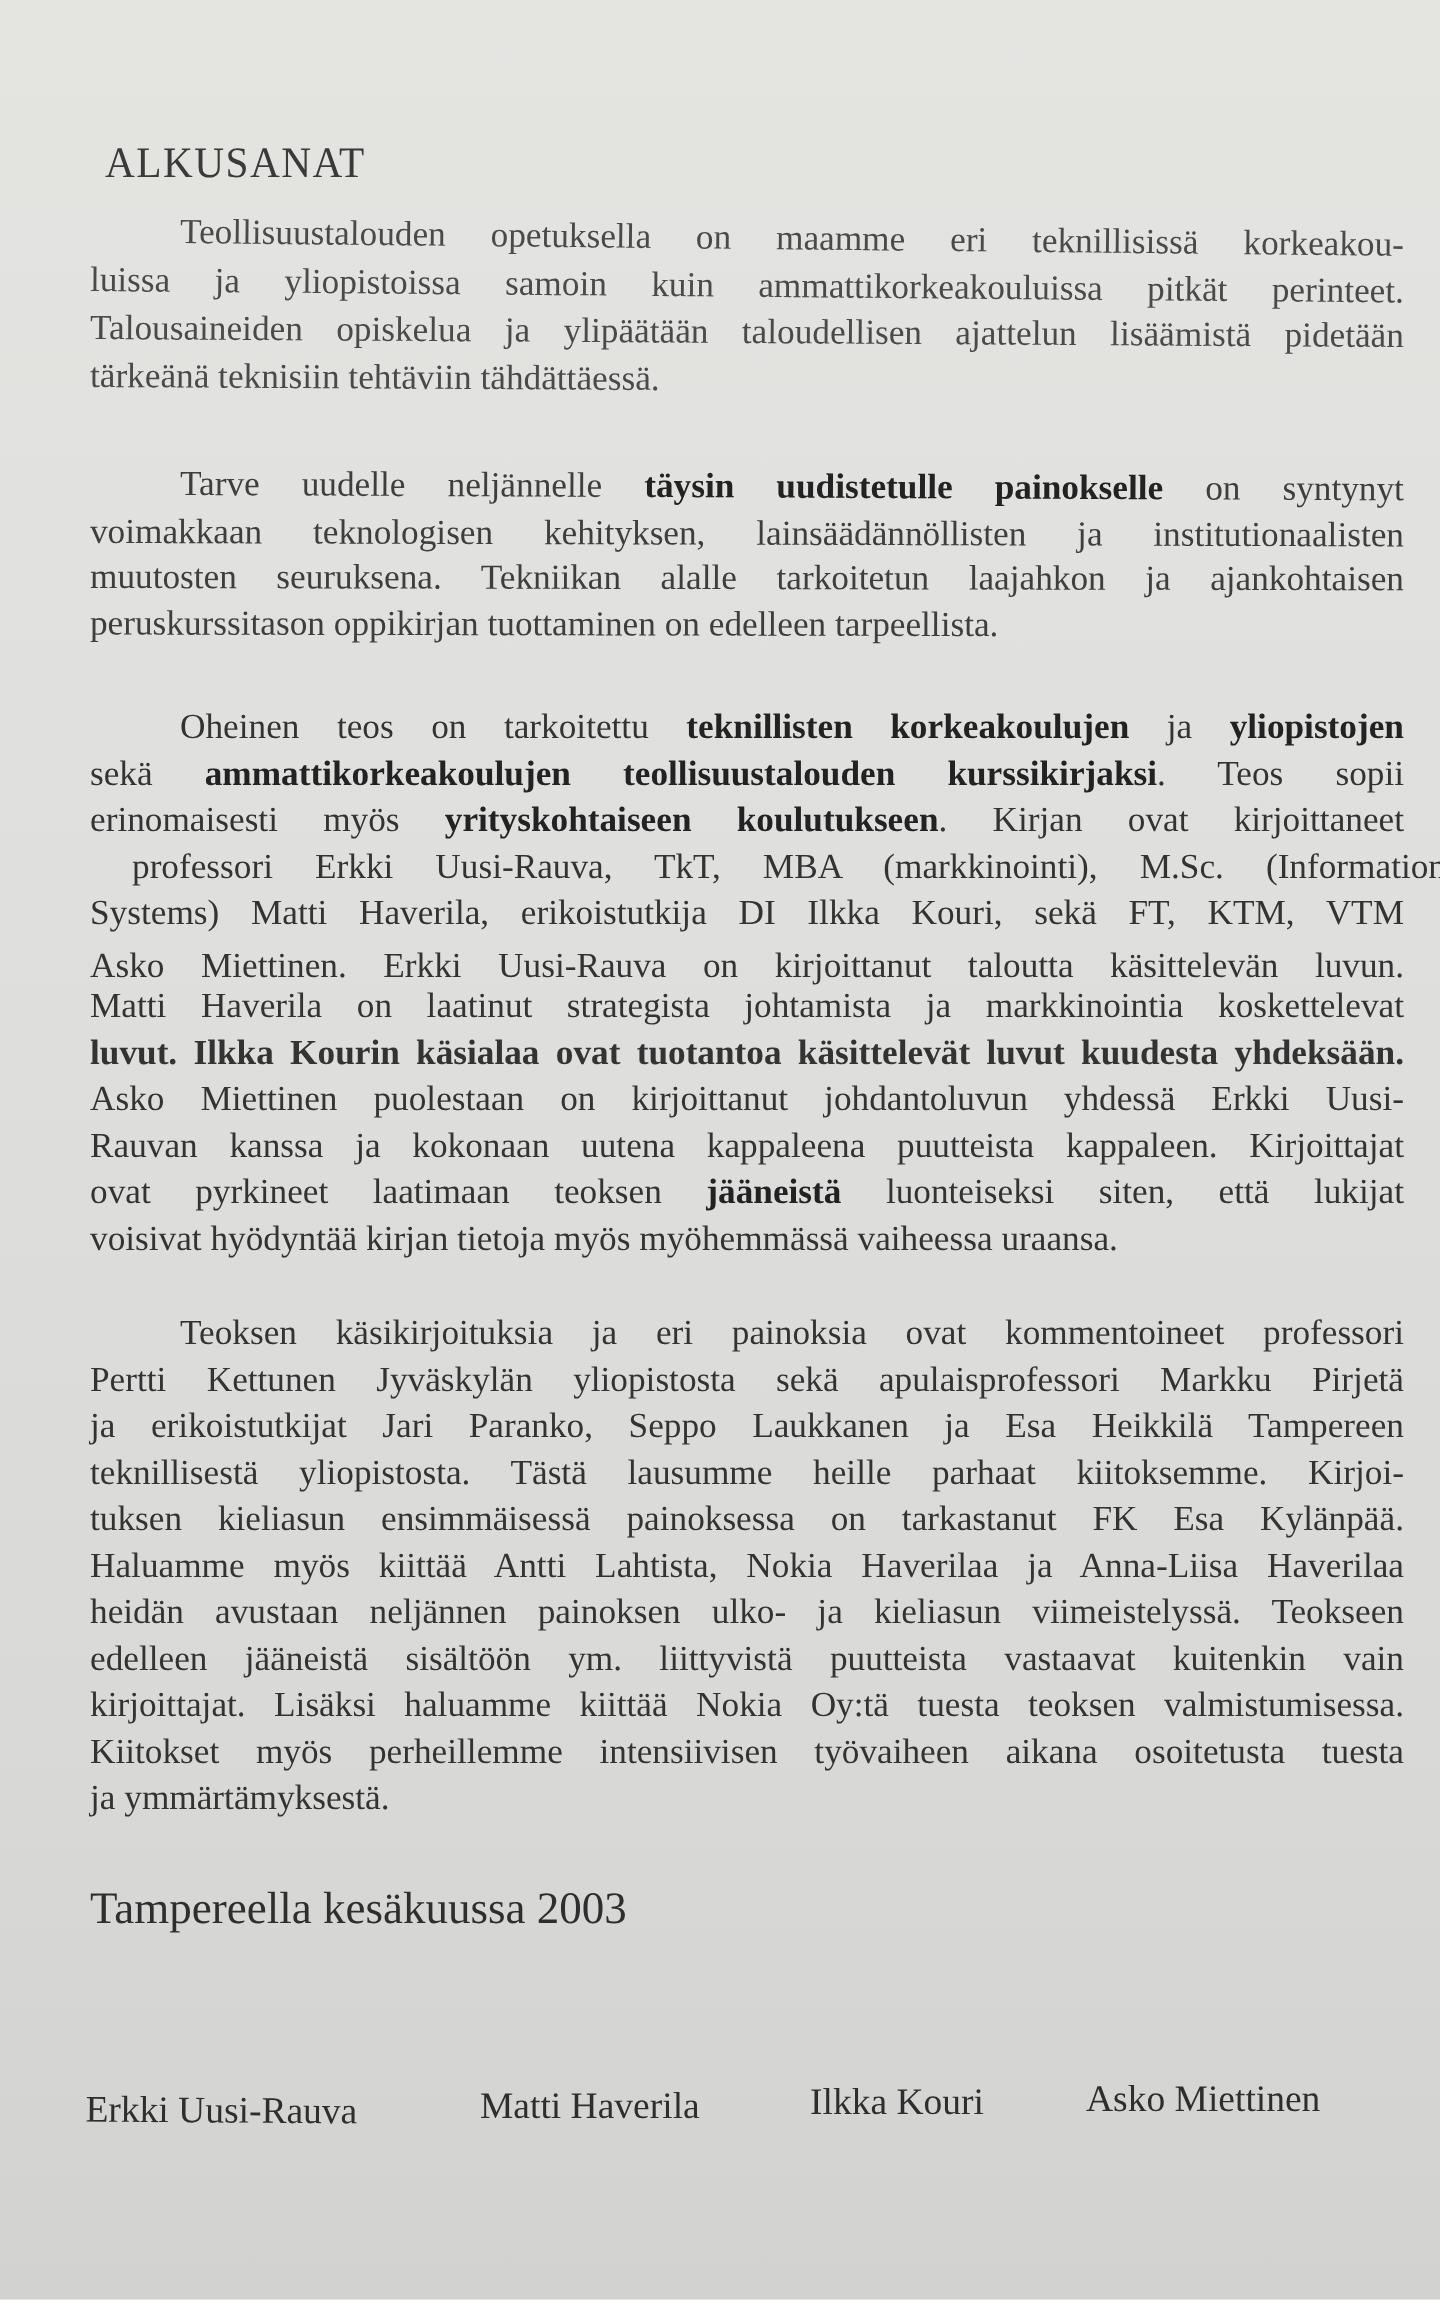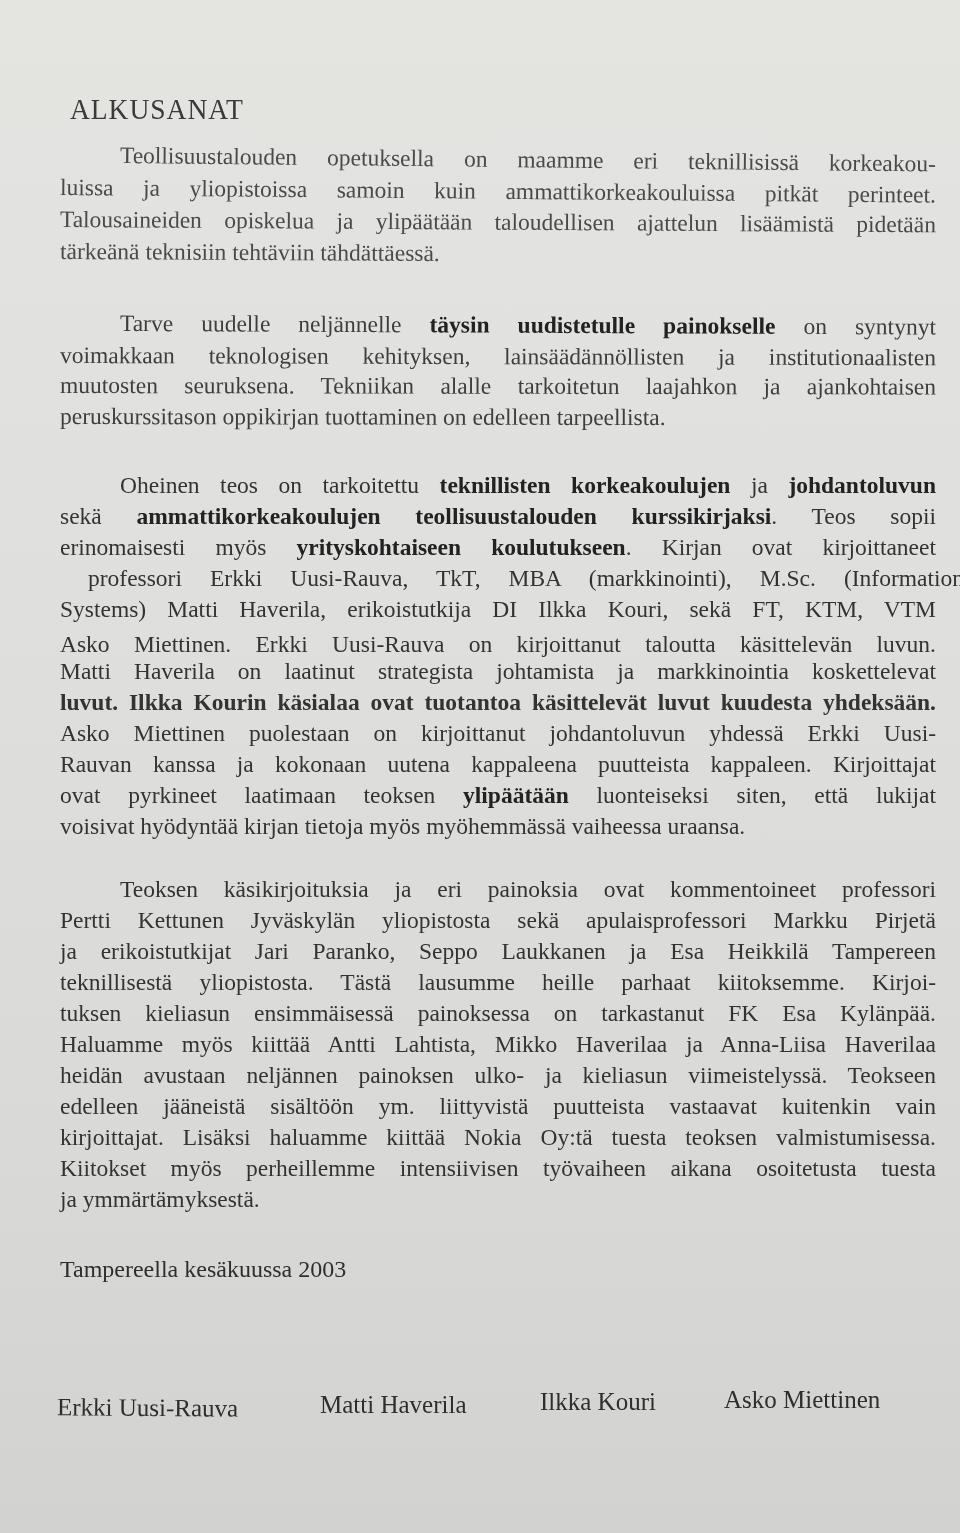--- a/index.html
+++ b/index.html
@@ -50,21 +50,21 @@
       left: 120px;
       width: 816px;
     }
     .p1 { color: #4a4a4a; }
     .p2 { color: #3e3e3e; }
     b { font-weight: bold; color: #222; }
     .closing {
       position: absolute;
       left: 60px;
       top: 1256px;
-      font-size: 24px;
+      font-size: 30px;
       color: #2e2e2e;
     }
     .sig {
       position: absolute;
       font-size: 25px;
       color: #2e2e2e;
       white-space: nowrap;
     }
   </style>
 </head>
@@ -75,38 +75,38 @@
 
   <div id="paragraphs">
       <div class="line p1 indent" style="top: 140px; transform: rotate(0.6deg); transform-origin: left center;">Teollisuustalouden opetuksella on maamme eri teknillisissä korkeakou-</div>
       <div class="line p1" style="top: 172px; transform: rotate(0.5deg); transform-origin: left center;">luissa ja yliopistoissa samoin kuin ammattikorkeakouluissa pitkät perinteet.</div>
       <div class="line p1" style="top: 204px; transform: rotate(0.35deg); transform-origin: left center;">Talousaineiden opiskelua ja ylipäätään taloudellisen ajattelun lisäämistä pidetään</div>
       <div class="line p1 last" style="top: 236px; transform: rotate(0.3deg); transform-origin: left center;">tärkeänä teknisiin tehtäviin tähdättäessä.</div>
       <div class="line p2 indent" style="top: 308px; transform: rotate(0.25deg); transform-origin: left center;">Tarve uudelle neljännelle <b>täysin uudistetulle painokselle</b> on syntynyt</div>
       <div class="line p2" style="top: 340px; transform: rotate(0.15deg); transform-origin: left center;">voimakkaan teknologisen kehityksen, lainsäädännöllisten ja institutionaalisten</div>
       <div class="line p2" style="top: 370px; transform: rotate(0.1deg); transform-origin: left center;">muutosten seuruksena. Tekniikan alalle tarkoitetun laajahkon ja ajankohtaisen</div>
       <div class="line p2 last" style="top: 401px; transform: rotate(0.1deg); transform-origin: left center;">peruskurssitason oppikirjan tuottaminen on edelleen tarpeellista.</div>
-      <div class="line indent" style="top: 470px;">Oheinen teos on tarkoitettu <b>teknillisten korkeakoulujen</b> ja <b>johdantoluvun</b></div>
+      <div class="line indent" style="top: 470px;">Oheinen teos on tarkoitettu <b>teknillisten korkeakoulujen</b> ja <b>yliopistojen</b></div>
       <div class="line" style="top: 501px;">sekä <b>ammattikorkeakoulujen teollisuustalouden kurssikirjaksi</b>. Teos sopii</div>
       <div class="line" style="top: 532px;">erinomaisesti myös <b>yrityskohtaiseen koulutukseen</b>. Kirjan ovat kirjoittaneet</div>
       <div class="line" style="top: 563px; margin-left: 28px;">professori Erkki Uusi-Rauva, TkT, MBA (markkinointi), M.Sc. (Information</div>
       <div class="line" style="top: 594px;">Systems) Matti Haverila, erikoistutkija DI Ilkka Kouri, sekä FT, KTM, VTM</div>
       <div class="line" style="top: 629px;">Asko Miettinen. Erkki Uusi-Rauva on kirjoittanut taloutta käsittelevän luvun.</div>
       <div class="line" style="top: 656px;">Matti Haverila on laatinut strategista johtamista ja markkinointia koskettelevat</div>
       <div class="line" style="top: 687px; font-weight: bold;">luvut. Ilkka Kourin käsialaa ovat tuotantoa käsittelevät luvut kuudesta yhdeksään.</div>
       <div class="line" style="top: 718px;">Asko Miettinen puolestaan on kirjoittanut johdantoluvun yhdessä Erkki Uusi-</div>
       <div class="line" style="top: 749px;">Rauvan kanssa ja kokonaan uutena kappaleena puutteista kappaleen. Kirjoittajat</div>
-      <div class="line" style="top: 780px;">ovat pyrkineet laatimaan teoksen <b>ylipäätään</b> luonteiseksi siten, että lukijat</div>
+      <div class="line" style="top: 780px;">ovat pyrkineet laatimaan teoksen <b>jääneistä</b> luonteiseksi siten, että lukijat</div>
       <div class="line last" style="top: 811px;">voisivat hyödyntää kirjan tietoja myös myöhemmässä vaiheessa uraansa.</div>
       <div class="line indent" style="top: 874px;">Teoksen käsikirjoituksia ja eri painoksia ovat kommentoineet professori</div>
       <div class="line" style="top: 905px;">Pertti Kettunen Jyväskylän yliopistosta sekä apulaisprofessori Markku Pirjetä</div>
       <div class="line" style="top: 936px;">ja  erikoistutkijat Jari Paranko, Seppo Laukkanen ja Esa Heikkilä Tampereen</div>
       <div class="line" style="top: 967px;">teknillisestä yliopistosta. Tästä lausumme heille parhaat kiitoksemme. Kirjoi-</div>
       <div class="line" style="top: 998px;">tuksen kieliasun ensimmäisessä painoksessa on tarkastanut FK Esa Kylänpää.</div>
-      <div class="line" style="top: 1029px;">Haluamme myös kiittää Antti Lahtista, Mikko Haverilaa ja Anna-Liisa Haverilaa</div>
+      <div class="line" style="top: 1029px;">Haluamme myös kiittää Antti Lahtista, Nokia Haverilaa ja Anna-Liisa Haverilaa</div>
       <div class="line" style="top: 1060px;">heidän avustaan neljännen painoksen ulko- ja kieliasun viimeistelyssä. Teokseen</div>
       <div class="line" style="top: 1091px;">edelleen jääneistä sisältöön ym. liittyvistä puutteista vastaavat kuitenkin vain</div>
       <div class="line" style="top: 1122px;">kirjoittajat. Lisäksi haluamme kiittää Nokia Oy:tä tuesta teoksen valmistumisessa.</div>
       <div class="line" style="top: 1153px;">Kiitokset myös perheillemme intensiivisen työvaiheen aikana osoitetusta tuesta</div>
       <div class="line last" style="top: 1184px;">ja ymmärtämyksestä.</div>
     </div>
 
   <div class="closing">Tampereella kesäkuussa 2003</div>
 
   <div class="sig" style="left:57px; top:1394px; transform:rotate(0.4deg);">Erkki Uusi-Rauva</div>

